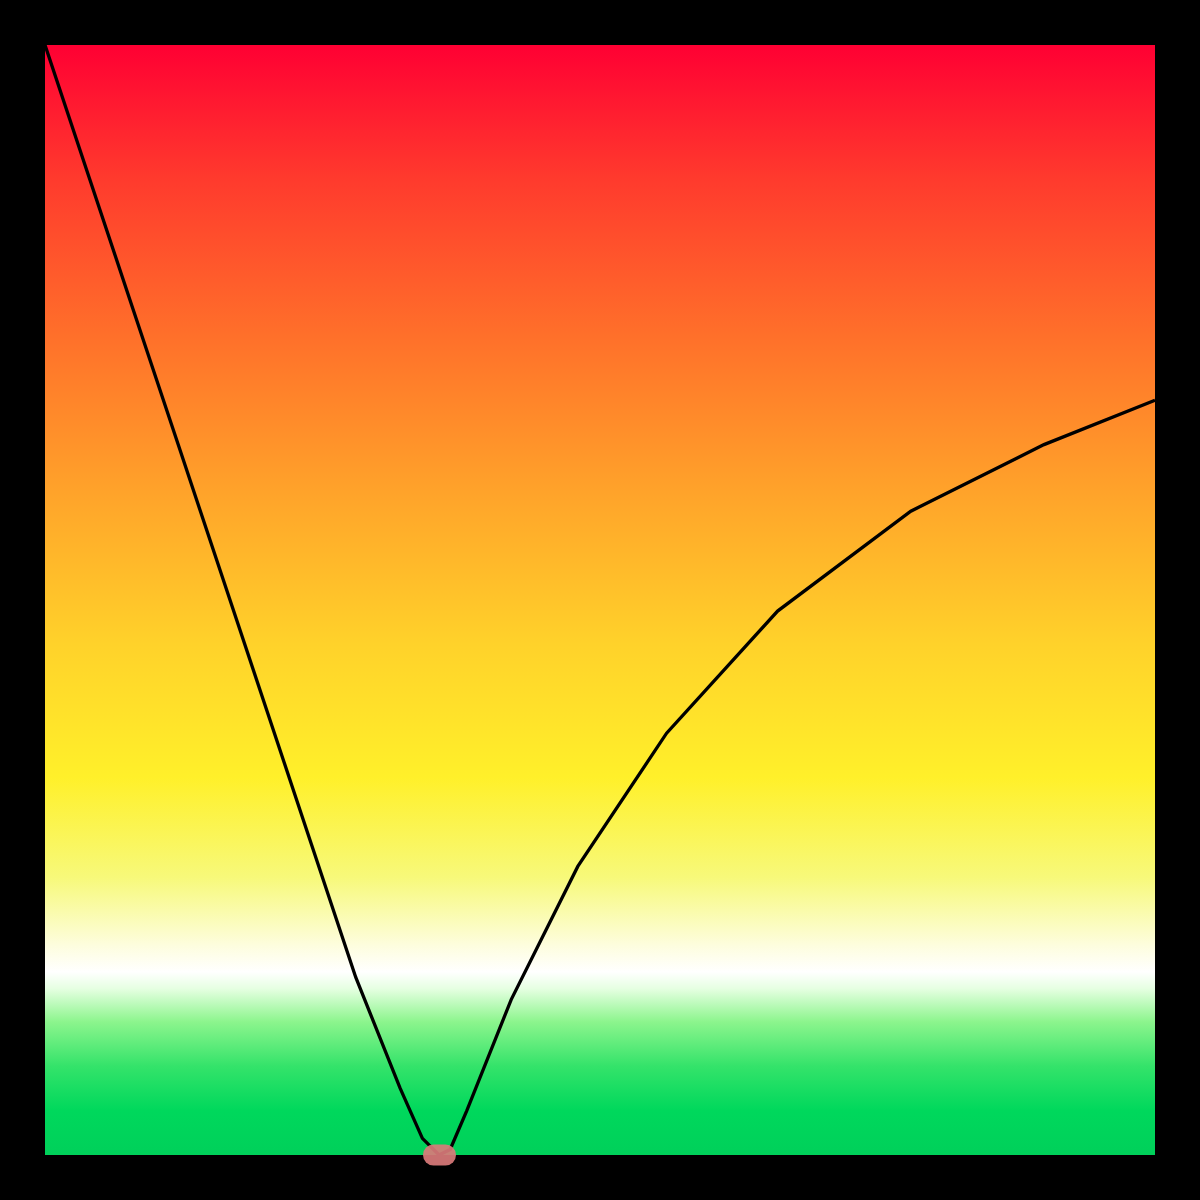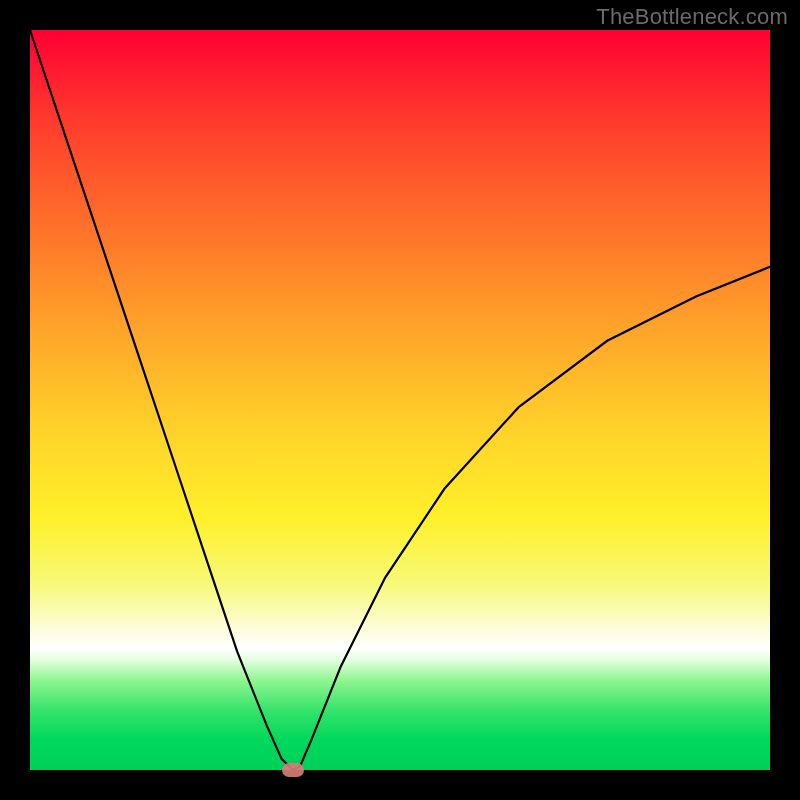--- a/index.html
+++ b/index.html
@@ -61,21 +61,20 @@
     background: #d97a7a;
     transform: translate(-50%, -50%);
     opacity: 0.92;
   }
 </style>
 </head>
 <body>
 
 <div class="frame">
 
-  <div class="watermark">TheBottleneck.com</div>
 
   <div class="plot-area">
     <svg class="curve" viewBox="0 0 740 740" preserveAspectRatio="none">
       <path id="curve-path" fill="none" stroke-width="2.2" stroke="#000000" d="M0.00 0.00 L29.60 88.80 L59.20 177.60 L88.80 266.40 L118.40 355.20 L148.00 444.00 L177.60 532.80 L207.20 621.60 L236.80 695.60 L251.60 728.90 L262.70 740.00 L270.10 736.30 L281.20 710.40 L310.80 636.40 L355.20 547.60 L414.40 458.80 L488.40 377.40 L577.20 310.80 L666.00 266.40 L740.00 236.80"></path>
     </svg>
     <div class="marker" id="min-marker" style="left: 262.7px; top: 740px; background: rgb(217, 122, 122);"></div>
   </div>
 
 </div>
 

